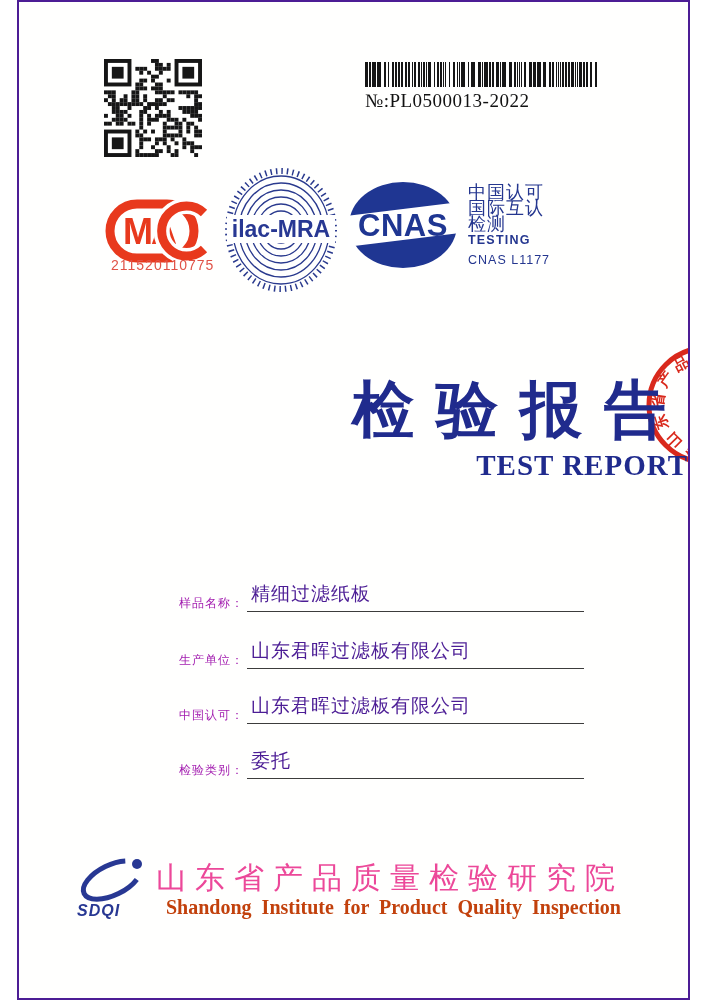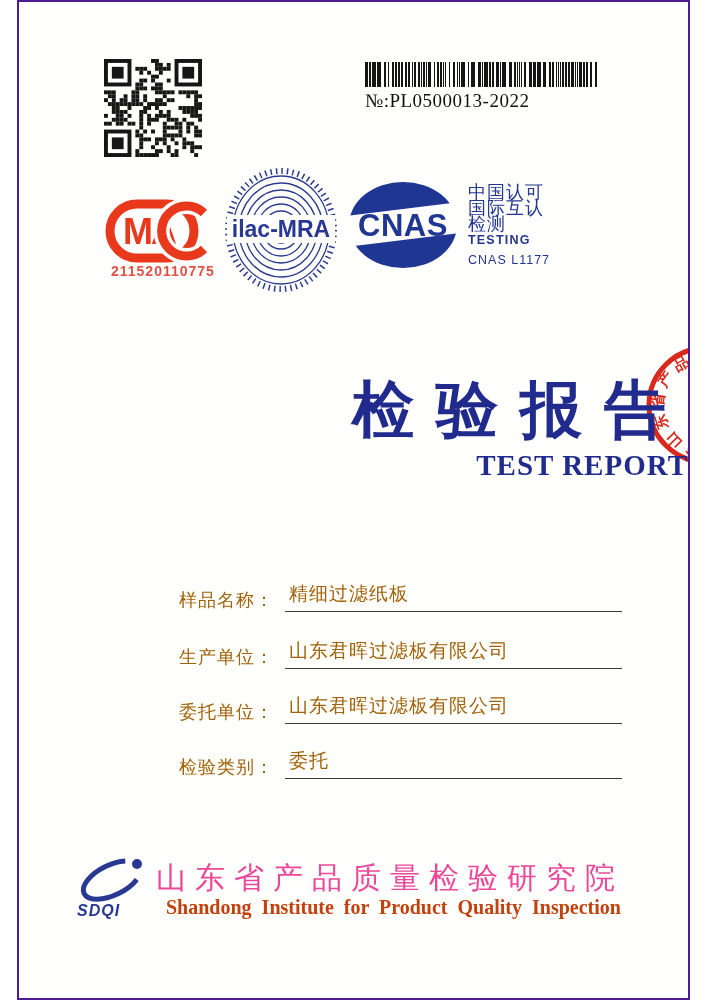--- a/index.html
+++ b/index.html
@@ -12,22 +12,22 @@
   .qr { position: absolute; left: 85px; top: 57px; width: 98px; height: 98px; }
   .barcode-wrap { position: absolute; left: 346px; top: 60px; width: 244px; }
   .barcode { width: 237px; height: 25px; display: block; }
   .barcode-label {
     margin-top: 3px; font-size: 19px; color: #111; letter-spacing: 0.5px;
     font-family: "Liberation Serif", "DejaVu Serif", serif;
   }
   
   .cma { position: absolute; left: 86px; top: 195px; width: 112px; height: 68px; }
   .cma-number {
-    position: absolute; left: 92px; top: 261px; width: 110px;
-    font-family: "Liberation Sans", sans-serif; font-weight: bold;
+    position: absolute; left: 92px; top: 255px; width: 110px;
+    font-family: "Liberation Sans", sans-serif; font-weight: normal;
     font-size: 14px; letter-spacing: 1px; color: #e05247;
   }
   .ilac { position: absolute; left: 206px; top: 166px; width: 112px; height: 124px; }
   .cnas-logo { position: absolute; left: 329px; top: 179px; width: 110px; height: 88px; }
   .cnas-text {
     position: absolute; left: 449px; top: 182px; color: #24368f;
     font-family: "Liberation Sans", "DejaVu Sans", sans-serif;
   }
   .cnas-text .cjk { font-size: 18px; line-height: 16.2px; letter-spacing: 1px; }
   .cnas-text .lat { font-size: 12.5px; line-height: 15px; letter-spacing: 1.2px; font-weight: bold; }
@@ -41,24 +41,24 @@
     font-weight: bold; font-size: 62px; line-height: 1.15; color: #202b8d;
     letter-spacing: 22px; text-indent: 22px;
   }
   .title-en {
     position: absolute; top: 447px; left: 0; width: 100%; text-align: right;
     font-family: "Liberation Serif", "DejaVu Serif", serif;
     font-weight: bold; font-size: 29px; color: #202b8d; letter-spacing: 1px;
   }
   
   .field { position: absolute; left: 160px; white-space: nowrap; }
-  .field-label { font-size: 18px; color: #a16207; letter-spacing: 1px; text-align: center; }
+  .field-label { font-size: 12px; color: #a21caf; letter-spacing: 1px; text-align: center; }
   .field-value {
-    display: inline-block; vertical-align: bottom; width: 337px; margin-left: 11px;
-    font-size: 19px; color: #a16207; padding: 0 0 4px 4px;
+    display: inline-block; vertical-align: bottom; width: 337px; margin-left: 3px;
+    font-size: 19px; color: #4c1d95; padding: 0 0 4px 4px;
     border-bottom: 1px solid #3c3c3c; letter-spacing: 1px;
   }
   .f1 { top: 579px; } .f2 { top: 636px; } .f3 { top: 691px; } .f4 { top: 746px; }
   
   .footer { position: absolute; left: 55px; top: 848px; width: 610px; height: 90px; }
   .sdqi { position: absolute; left: 0; top: 4px; width: 76px; height: 66px; }
   .org-cn {
     position: absolute; left: 82px; top: 8px; white-space: nowrap;
     font-family: "Liberation Sans", "DejaVu Sans", sans-serif;
     font-size: 30px; color: #ec4899; letter-spacing: 9px;
@@ -424,21 +424,21 @@
   <div class="title-cn">检验报告</div>
   <div class="title-en">TEST REPORT</div>
 
   <div class="field f1">
     <span class="field-label">样品名称：</span><span class="field-value">精细过滤纸板</span>
   </div>
   <div class="field f2">
     <span class="field-label">生产单位：</span><span class="field-value">山东君晖过滤板有限公司</span>
   </div>
   <div class="field f3">
-    <span class="field-label">委托单位：</span><span class="field-value">山东君晖过滤板有限公司</span>
+    <span class="field-label">中国认可：</span><span class="field-value">山东君晖过滤板有限公司</span>
   </div>
   <div class="field f4">
     <span class="field-label">检验类别：</span><span class="field-value">委托</span>
   </div>
 
   <div class="footer">
     <svg class="sdqi" viewBox="0 0 76 66">
       <g transform="rotate(-26 38 26)">
         <ellipse cx="38" cy="26" rx="31" ry="15" fill="none" stroke="#283893" stroke-width="5" stroke-dasharray="118 32" stroke-dashoffset="-14"></ellipse>
       </g>

